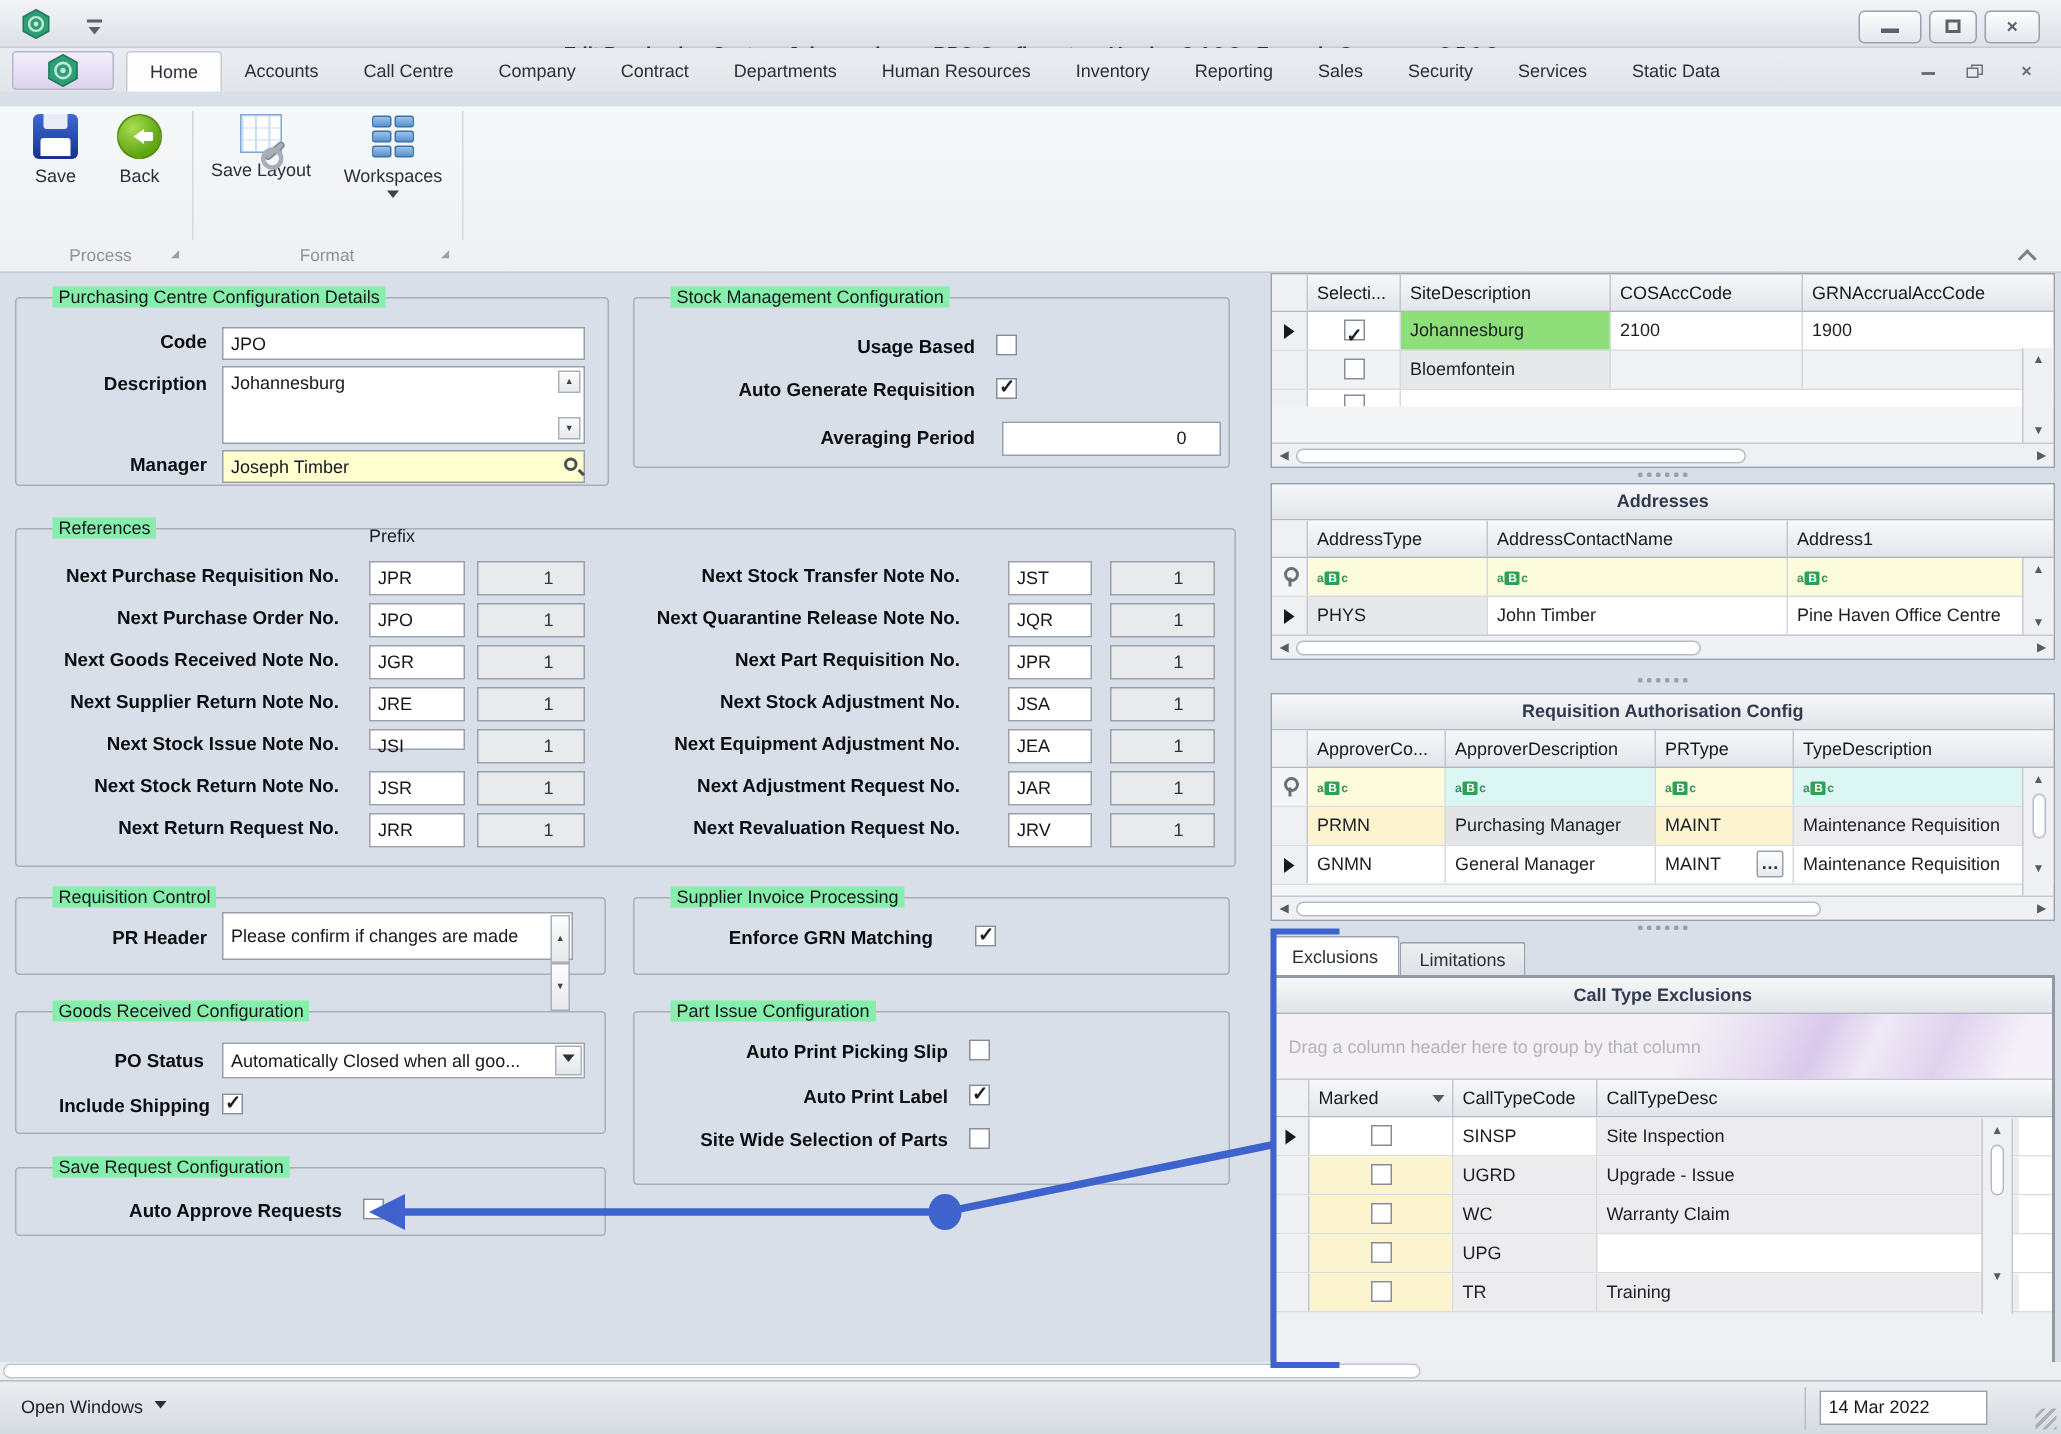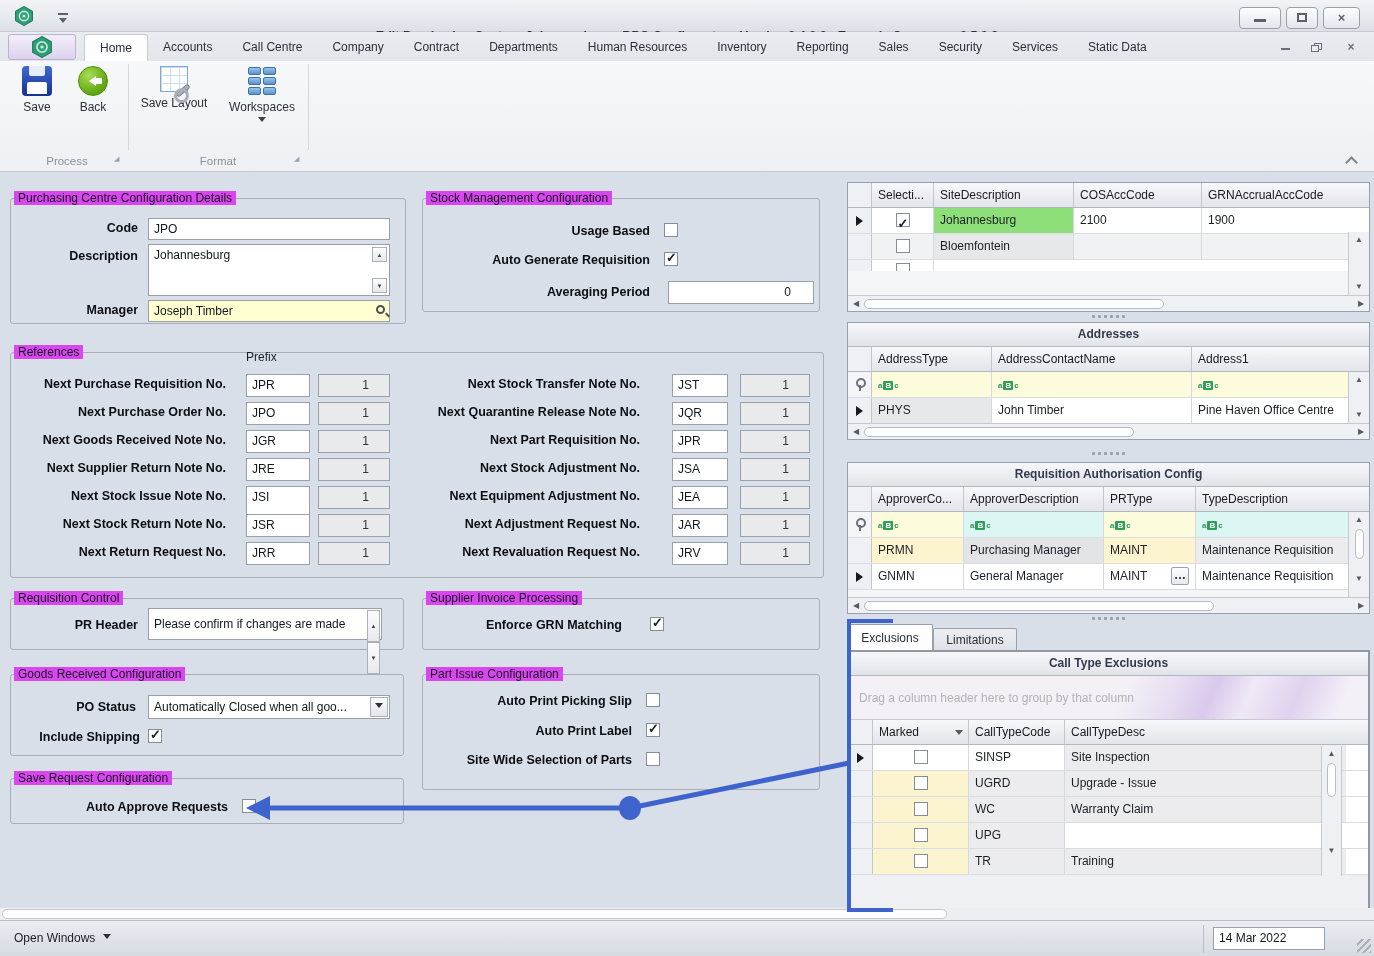--- a/index.html
+++ b/index.html
@@ -18,21 +18,21 @@
   .qat::after{content:"";position:absolute;left:1px;top:3px;border:4px solid transparent;border-top:5px solid #5a616c}
 
   
   .tabrow{left:0;top:32px;width:1374px;height:29px;background:linear-gradient(#e9ecf0,#e2e6eb)}
   .appbtn{left:8px;top:2px;width:68px;height:26px;border:1px solid #b9b3cc;border-radius:3px;
           background:linear-gradient(#f3eefb,#ddd2ee);display:flex;align-items:center;justify-content:center}
   .tabs{left:84px;top:2px;height:27px;display:flex}
   .tab{padding:0 15px;line-height:27px;color:#2b2f38;cursor:default}
   .tab.active{background:#fdfdfd;border:1px solid #c6cbd3;border-bottom:none;border-radius:3px 3px 0 0;}
   .mdi{top:8px;width:14px;height:14px;color:#6a707a;text-align:center;line-height:14px;font-size:12px}
-  .ribbon{left:0;top:61px;width:1374px;height:111px;background:linear-gradient(#f7f8fa,#eef0f3);
+  .ribbon{left:0;top:71px;width:1374px;height:111px;background:linear-gradient(#f7f8fa,#eef0f3);
           border-bottom:1px solid #c6cbd3}
   .rbtn{top:5px;width:58px;height:82px;text-align:center;border-radius:3px}
   .rbtn .lbl{margin-top:4px;font-size:12px;color:#2b2f38}
   .gsep{top:3px;width:1px;height:86px;background:#d4d8de}
   .gcap{top:91px;height:18px;text-align:center;color:#8c929c;font-size:11.5px;line-height:18px}
   .launcher{top:94px;font-size:7px;color:#9aa0aa}
   .chevup{left:1347px;top:97px;width:9px;height:9px;border-top:2px solid #7c828c;border-left:2px solid #7c828c;transform:rotate(45deg)}
 
   
   .floppy{width:30px;height:30px;margin:0 auto;background:linear-gradient(#3d6ad6,#16318f);border-radius:4px;position:relative}
@@ -47,21 +47,21 @@
   .wrench::before{content:"";position:absolute;left:-5px;top:-3px;width:9px;height:9px;border:3px solid #a8afba;border-radius:50%;background:transparent}
   .wsico{width:30px;height:30px;margin:0 auto;display:grid;grid-template-columns:13px 13px;grid-auto-rows:8px;gap:2px;justify-content:center;align-content:center}
   .wsico div{background:linear-gradient(#9cc3e8,#5b93cc);border:1px solid #3a72ad;border-radius:2px}
   .dd-arrow{display:inline-block;border:4px solid transparent;border-top:5px solid #3c424c;vertical-align:middle}
 
   
   .hexwrap{width:20px;height:20px;position:relative}
 
   
   .gb{position:absolute;border:1px solid #a9aeb6;border-radius:3px}
-  .gb>.cap{position:absolute;top:-8px;left:3px;background:#d946ef;padding:0 4px;color:#14171d;white-space:nowrap}
+  .gb>.cap{position:absolute;top:-8px;left:24px;background:#86efac;padding:0 4px;color:#14171d;white-space:nowrap}
   .flb{position:absolute;font-weight:bold;text-align:right;color:#0c0e12;font-size:12.5px}
   .tf{position:absolute;background:#fff;border:1px solid #99a0ab;padding:0 5px;line-height:20px;font-size:12px;color:#14171d}
   .tf.dis{background:#e9eaec;color:#30343c}
   .tf.yellow{background:#ffffd0}
   .spinbox{position:absolute;right:1px;top:1px;bottom:1px;width:15px;display:flex;flex-direction:column}
   .spinbox>div{flex:1;border:1px solid #aab0b8;background:linear-gradient(#fcfcfd,#e6e9ed);
       display:flex;align-items:center;justify-content:center;font-size:6px;color:#3c424c}
   .cb{position:absolute;width:14px;height:14px;background:#fff;border:1px solid #878d97}
   .cb.checked::after{content:"✓";position:absolute;left:1px;top:-3px;font-size:13px;font-weight:bold;color:#1c1f24}
   .num{text-align:right}
@@ -244,21 +244,21 @@
 <div class="abs flb" style="left:14px;top:405px;width:212px">Next Purchase Order No.</div>
 <div class="abs tf" style="left:246px;top:402px;width:64px;height:23px">JPO</div>
 <div class="abs tf dis num" style="left:318px;top:402px;width:72px;height:23px;padding-right:20px">1</div>
 <div class="abs flb" style="left:14px;top:433px;width:212px">Next Goods Received Note No.</div>
 <div class="abs tf" style="left:246px;top:430px;width:64px;height:23px">JGR</div>
 <div class="abs tf dis num" style="left:318px;top:430px;width:72px;height:23px;padding-right:20px">1</div>
 <div class="abs flb" style="left:14px;top:461px;width:212px">Next Supplier Return Note No.</div>
 <div class="abs tf" style="left:246px;top:458px;width:64px;height:23px">JRE</div>
 <div class="abs tf dis num" style="left:318px;top:458px;width:72px;height:23px;padding-right:20px">1</div>
 <div class="abs flb" style="left:14px;top:489px;width:212px">Next Stock Issue Note No.</div>
-<div class="abs tf" style="left:246px;top:486px;width:64px;height:29px">JSI</div>
+<div class="abs tf" style="left:246px;top:486px;width:64px;height:14px">JSI</div>
 <div class="abs tf dis num" style="left:318px;top:486px;width:72px;height:23px;padding-right:20px">1</div>
 <div class="abs flb" style="left:14px;top:517px;width:212px">Next Stock Return Note No.</div>
 <div class="abs tf" style="left:246px;top:514px;width:64px;height:23px">JSR</div>
 <div class="abs tf dis num" style="left:318px;top:514px;width:72px;height:23px;padding-right:20px">1</div>
 <div class="abs flb" style="left:14px;top:545px;width:212px">Next Return Request No.</div>
 <div class="abs tf" style="left:246px;top:542px;width:64px;height:23px">JRR</div>
 <div class="abs tf dis num" style="left:318px;top:542px;width:72px;height:23px;padding-right:20px">1</div>
 
 <div class="abs flb" style="left:410px;top:377px;width:230px">Next Stock Transfer Note No.</div>
 <div class="abs tf" style="left:672px;top:374px;width:56px;height:23px">JST</div>

